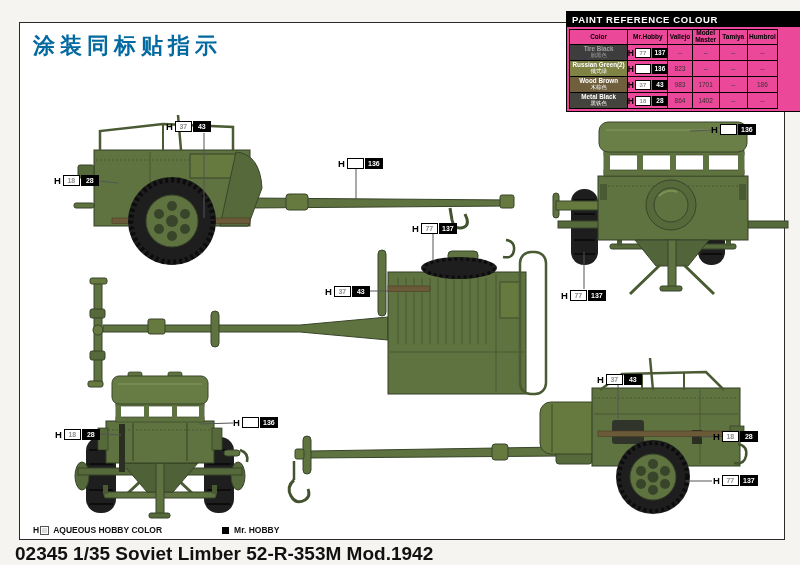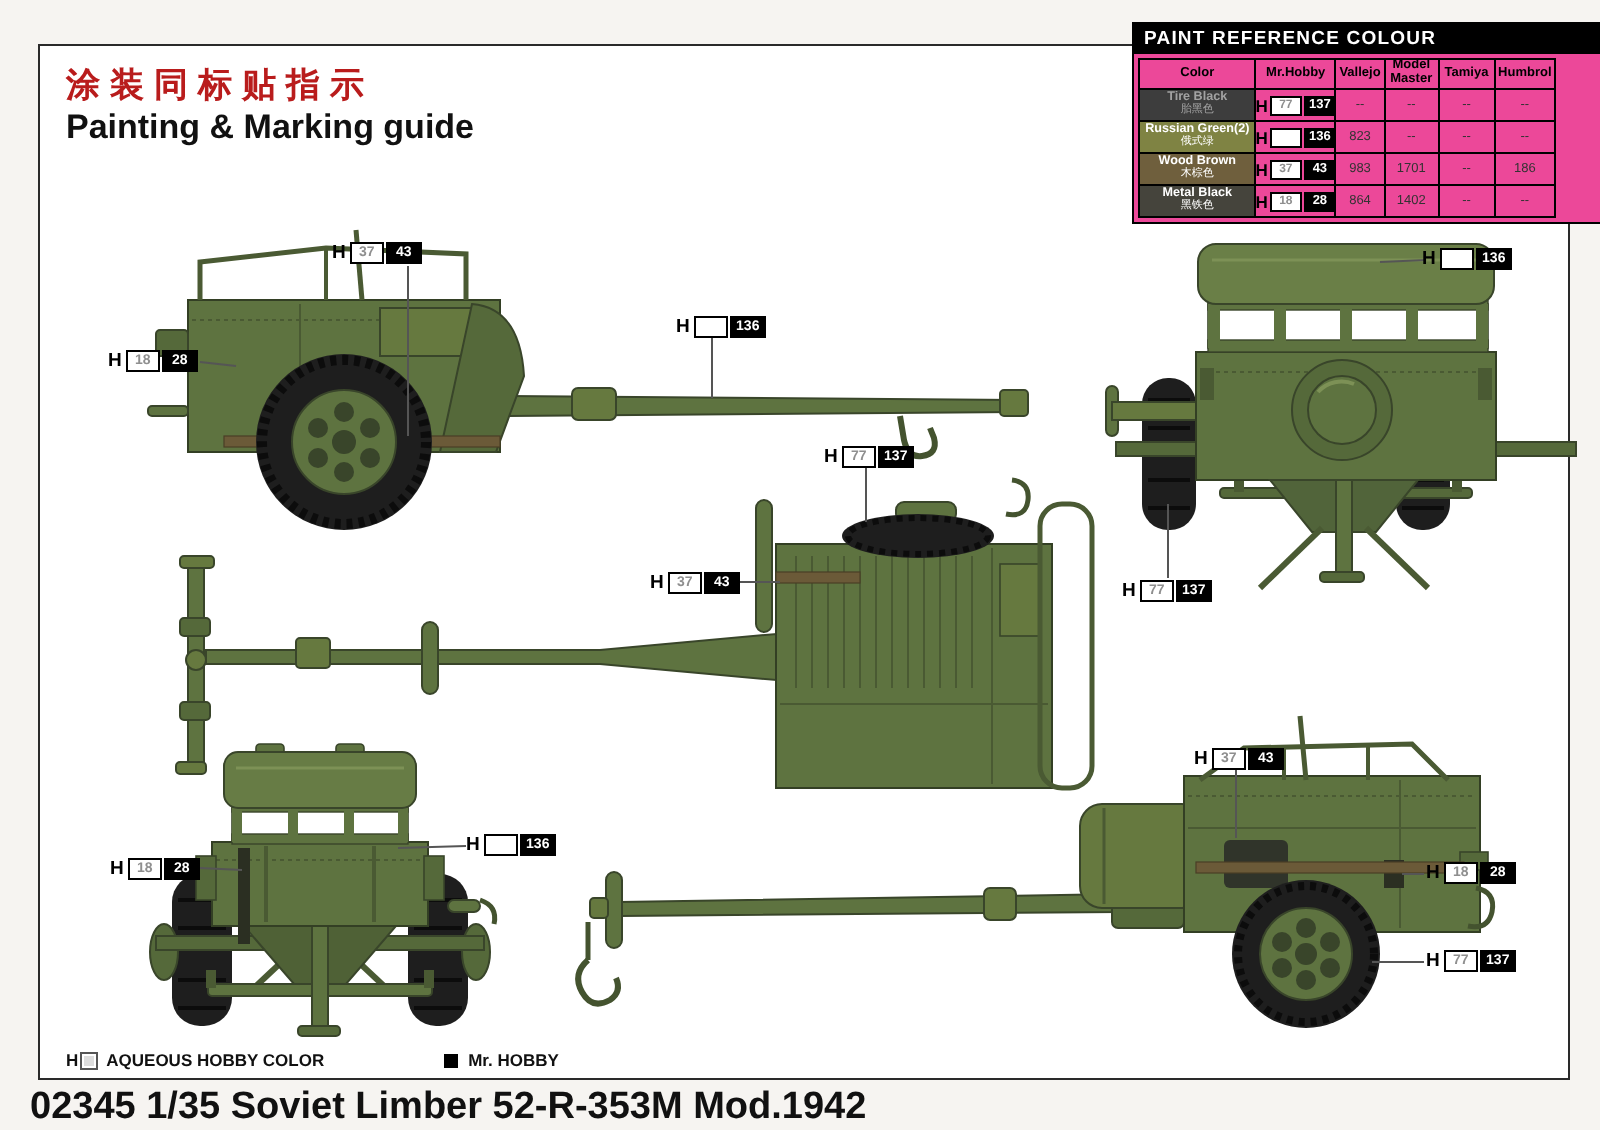--- a/index.html
+++ b/index.html
@@ -2,21 +2,21 @@
 <html><head>
 <meta charset="utf-8">
 <style>
   html,body{margin:0;padding:0;}
   body{font-family:"Liberation Sans",sans-serif;background:#e8e6e3;}
   #canvas{position:relative;width:800px;height:565px;background:#f6f4f1;overflow:hidden;}
   #frame{position:absolute;left:19px;top:22px;width:766px;height:518px;border:1px solid #2a2a2a;background:#ffffff;box-sizing:border-box;}
 
   
   .title-block{position:absolute;left:33px;top:33px;}
-  .title-cn{font-size:17px;font-weight:bold;letter-spacing:5px;color:#b91c1c;line-height:1.2;}
+  .title-cn{font-size:22px;font-weight:bold;letter-spacing:5px;color:#0369a1;line-height:1.2;}
   .title-en{font-size:17px;font-weight:bold;color:#111;line-height:1.3;}
 
   
   .paint-table{position:absolute;left:566px;top:11px;width:238px;border:1px solid #000;background:#ec4899;box-sizing:border-box;}
   .pt-title{background:#000;color:#fff;font-weight:bold;font-size:9.5px;letter-spacing:.6px;padding:2px 4px 2px 5px;}
   .pt-grid{border-collapse:collapse;table-layout:fixed;margin:2px;width:209px;}
   .pt-grid th,.pt-grid td{border:1px solid #000;text-align:center;vertical-align:middle;padding:0;overflow:hidden;}
   .pt-grid th{font-size:6.5px;font-weight:bold;height:14px;line-height:1.05;}
   .pt-grid td{font-size:6.5px;height:15px;color:#333;}
   .swatch-cell{line-height:1.05;}
@@ -44,21 +44,20 @@
   svg{position:absolute;left:0;top:0;z-index:2;}
 </style>
 </head>
 <body>
 
 <div id="canvas">
   <div id="frame"></div>
 
   <div class="title-block">
     <div class="title-cn">涂装同标贴指示</div>
-    <div class="title-en">Painting &amp; Marking guide</div>
   </div>
 
   <div class="paint-table">
     <div class="pt-title">PAINT  REFERENCE  COLOUR</div>
     <table class="pt-grid">
       <colgroup>
           <col style="width:58px">
           <col style="width:40px">
           <col style="width:24px">
           <col style="width:27px">

